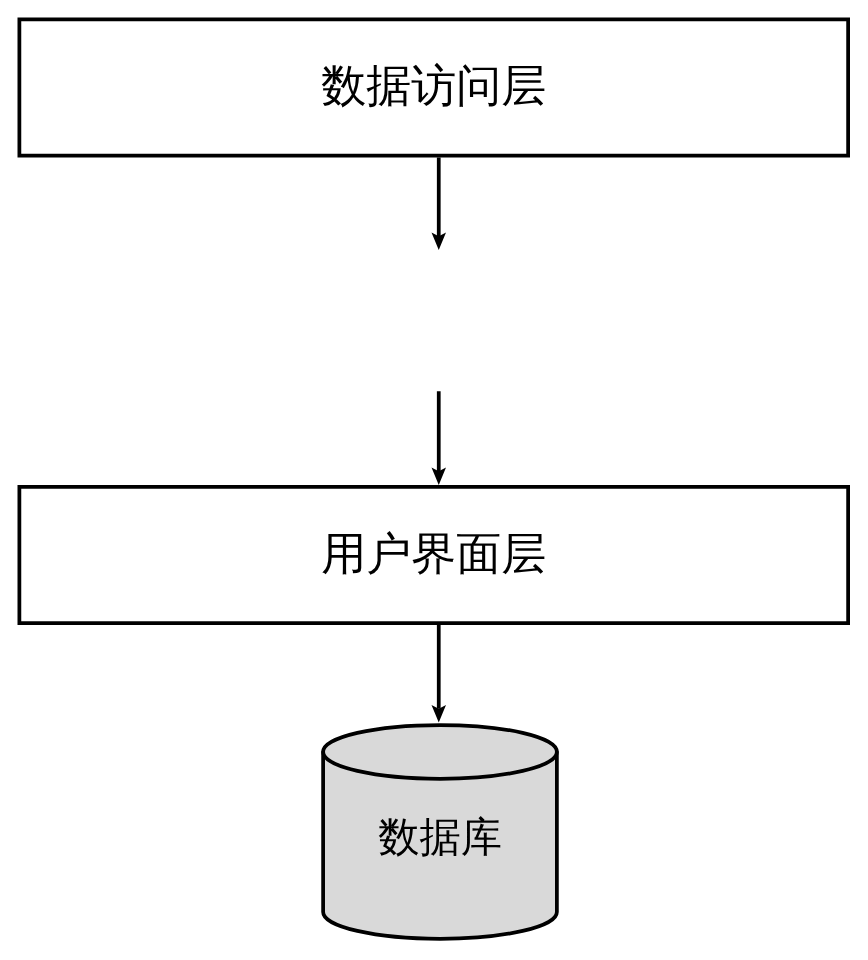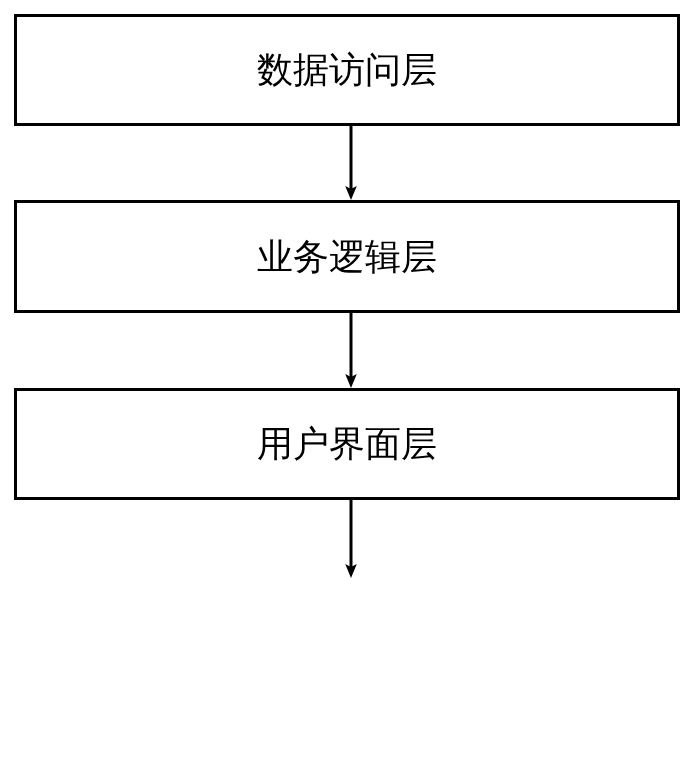--- a/index.html
+++ b/index.html
@@ -76,23 +76,20 @@
 </style>
 </head>
 <body>
 
 <div id="canvas">
 
   <div class="layer-box" id="box-ui">
     <span class="layer-label">数据访问层</span>
   </div>
 
-  <div class="layer-box" id="box-logic">
-    <span class="layer-label">业务逻辑层</span>
-  </div>
 
   <div class="layer-box" id="box-data">
     <span class="layer-label">用户界面层</span>
   </div>
 
   <svg class="connector" viewBox="0 0 694 768" xmlns="http://www.w3.org/2000/svg">
 
     <g>
       <line x1="351" y1="126" x2="351" y2="190" stroke="#000000" stroke-width="3"></line>
       <polygon points="351,200 345.2,186 351,189 356.8,186" fill="#000000"></polygon>
@@ -102,14 +99,25 @@
       <line x1="351" y1="313" x2="351" y2="378" stroke="#000000" stroke-width="3"></line>
       <polygon points="351,388 345.2,374 351,377 356.8,374" fill="#000000"></polygon>
     </g>
 
     <g>
       <line x1="351" y1="500" x2="351" y2="567" stroke="#000000" stroke-width="3"></line>
       <polygon points="351,578 345.2,564 351,567 356.8,564" fill="#000000"></polygon>
     </g>
   </svg>
 
+  <div class="db-cylinder">
+    <svg viewBox="0 0 192 175" width="192" height="175" xmlns="http://www.w3.org/2000/svg">
+
+      <path d="M 2.5,23.5 L 2.5,151.5 A 93.5,21.5 0 0 0 189.5,151.5 L 189.5,23.5 Z" fill="#d9d9d9" stroke="#000000" stroke-width="3" stroke-linejoin="round"></path>
+
+      <ellipse cx="96" cy="23.5" rx="93.5" ry="21.5" fill="#d9d9d9" stroke="#000000" stroke-width="3"></ellipse>
+    </svg>
+    <div class="db-label">
+      <span>数据库</span>
+    </div>
+  </div>
 
 </div>
 
 </body></html>

